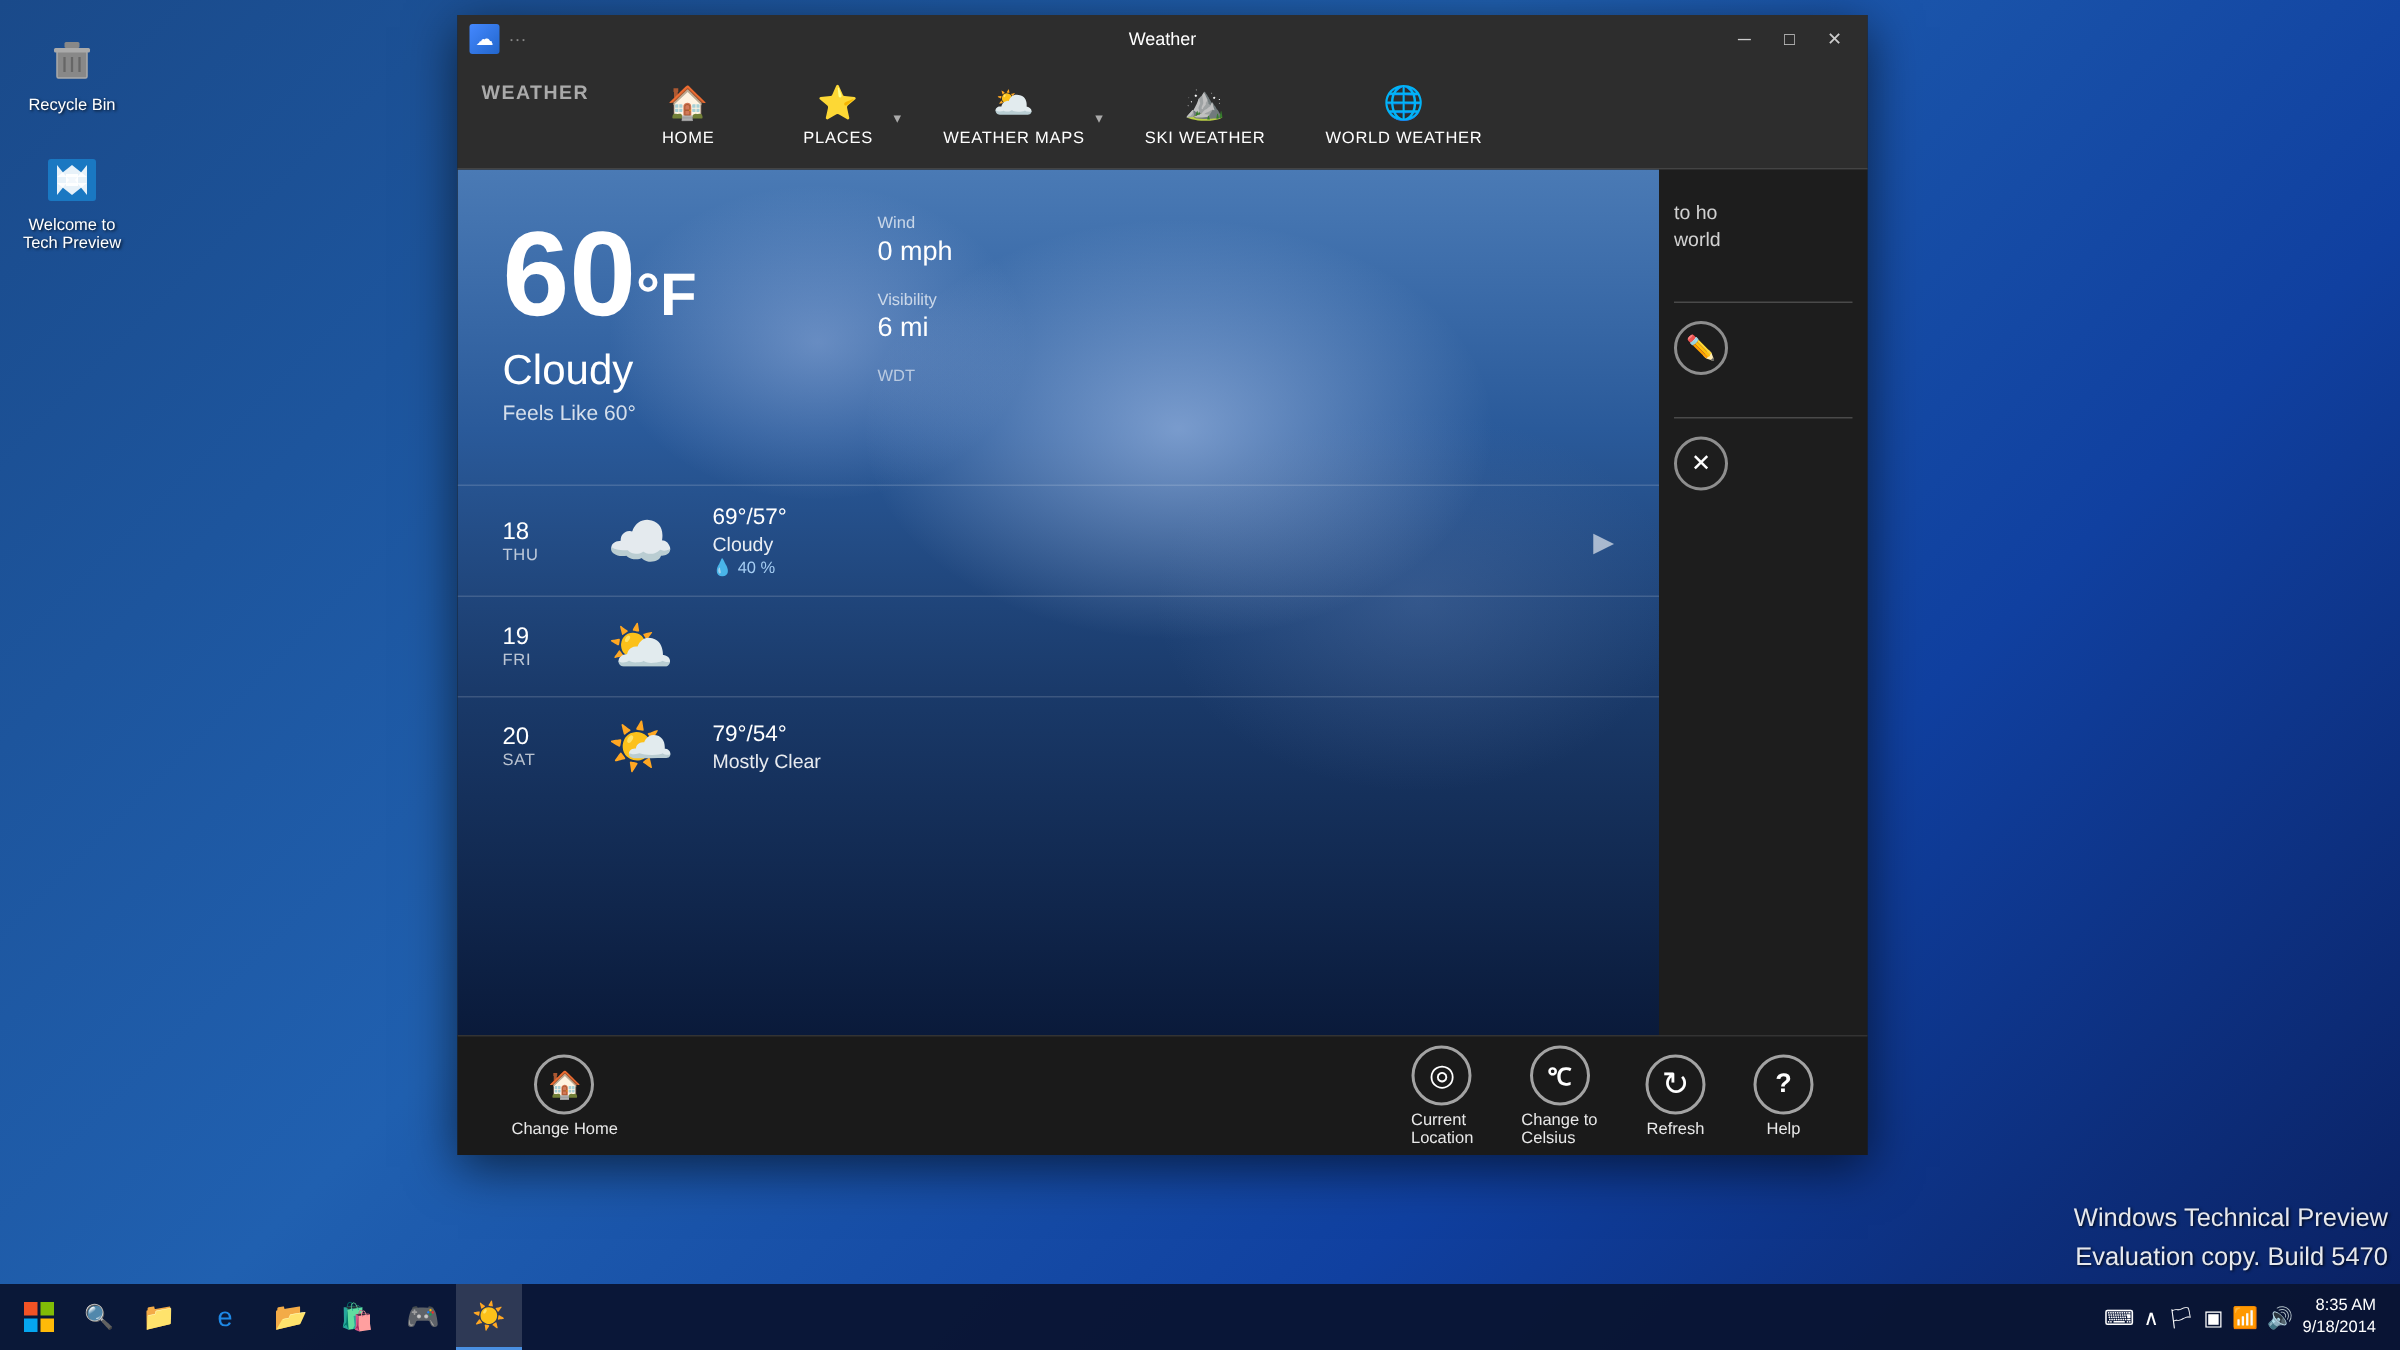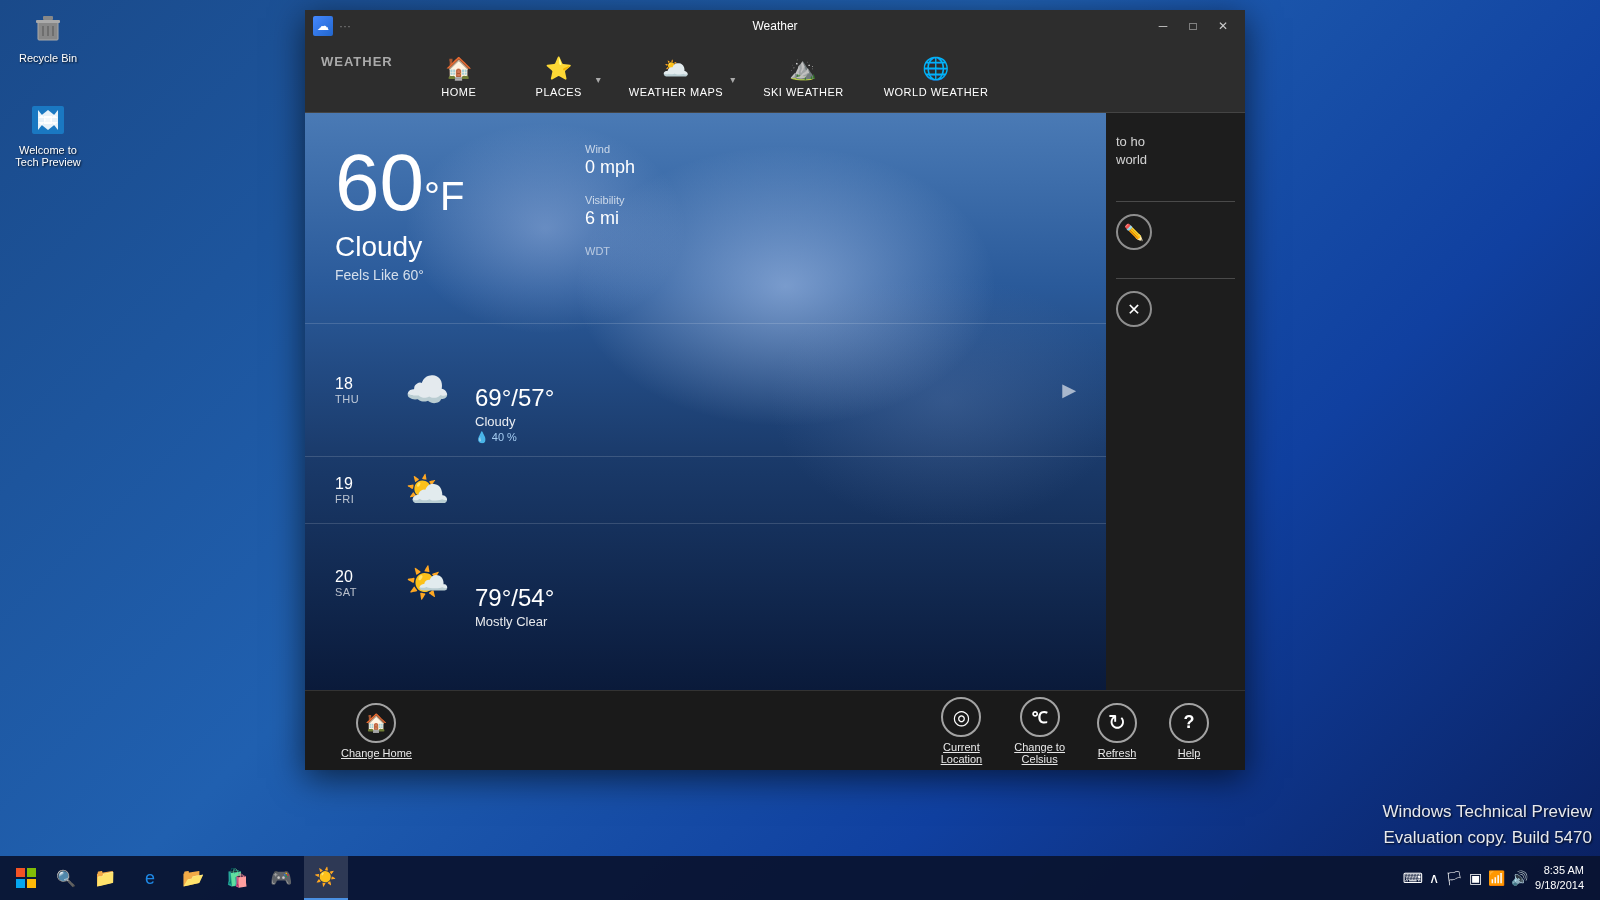--- a/index.html
+++ b/index.html
@@ -174,21 +174,21 @@
 
     
     .current-weather {
       position: relative;
       z-index: 1;
       padding: 30px 30px 20px;
       color: white;
     }
     .temp-display {
       font-size: 80px;
-      font-weight: 400;
+      font-weight: 700;
       line-height: 1;
       margin-bottom: 8px;
     }
     .temp-unit { font-size: 40px; }
     .condition { font-size: 28px; font-weight: 300; margin-bottom: 4px; }
     .feels-like { font-size: 14px; color: rgba(255,255,255,0.8); }
 
     
     .weather-details {
       position: absolute;
@@ -215,21 +215,21 @@
       border-top: 1px solid rgba(255,255,255,0.15);
       color: white;
     }
     .forecast-date {
       width: 60px;
     }
     .forecast-day-num { font-size: 16px; font-weight: 400; }
     .forecast-day-name { font-size: 11px; color: rgba(255,255,255,0.7); letter-spacing: 0.5px; }
     .forecast-icon { width: 60px; font-size: 36px; margin: 0 10px; }
     .forecast-temps { flex: 1; }
-    .forecast-temp-range { font-size: 24px; font-weight: 300; margin-top: 48px; }
+    .forecast-temp-range { font-size: 15px; font-weight: 300; }
     .forecast-condition { font-size: 13px; color: rgba(255,255,255,0.9); margin-top: 2px; }
     .forecast-precip { font-size: 11px; color: rgba(180,220,255,0.9); margin-top: 2px; }
     .forecast-play { color: rgba(255,255,255,0.6); font-size: 18px; margin-left: auto; cursor: pointer; }
 
     
     .side-panel {
       width: 139px;
       background: rgba(30,30,30,0.95);
       display: flex;
       flex-direction: column;
@@ -289,21 +289,21 @@
       width: 40px;
       height: 40px;
       border: 2px solid rgba(255,255,255,0.6);
       border-radius: 50%;
       display: flex;
       align-items: center;
       justify-content: center;
       font-size: 18px;
       margin-bottom: 4px;
     }
-    .bottom-action-label { font-size: 11px; text-align: center; color: rgba(255,255,255,0.9); text-decoration: underline; }
+    .bottom-action-label { font-size: 11px; color: rgba(255,255,255,0.9); }
     .bottom-spacer { flex: 1; }
 
     
     .taskbar {
       position: absolute;
       bottom: 0;
       left: 0;
       right: 0;
       height: 44px;
       background: rgba(10,20,50,0.95);
@@ -364,21 +364,21 @@
       text-align: right;
       line-height: 1.5;
       text-shadow: 1px 1px 2px rgba(0,0,0,0.8);
     }
   </style>
 </head>
 <body>
 
 <div class="desktop">
 
-  <div class="desktop-icon" style="top: 4px; left: 8px;">
+  <div class="desktop-icon" style="top: 16px; left: 8px;">
     <div class="icon-img">
       <svg width="36" height="36" viewBox="0 0 36 36">
         <rect x="8" y="12" width="20" height="18" rx="1" fill="#888" stroke="#aaa" stroke-width="1"></rect>
         <rect x="6" y="10" width="24" height="3" rx="1" fill="#aaa"></rect>
         <rect x="13" y="6" width="10" height="4" rx="1" fill="#888"></rect>
         <line x1="13" y1="16" x2="13" y2="26" stroke="#666" stroke-width="1.5"></line>
         <line x1="18" y1="16" x2="18" y2="26" stroke="#666" stroke-width="1.5"></line>
         <line x1="23" y1="16" x2="23" y2="26" stroke="#666" stroke-width="1.5"></line>
       </svg>
     </div>

